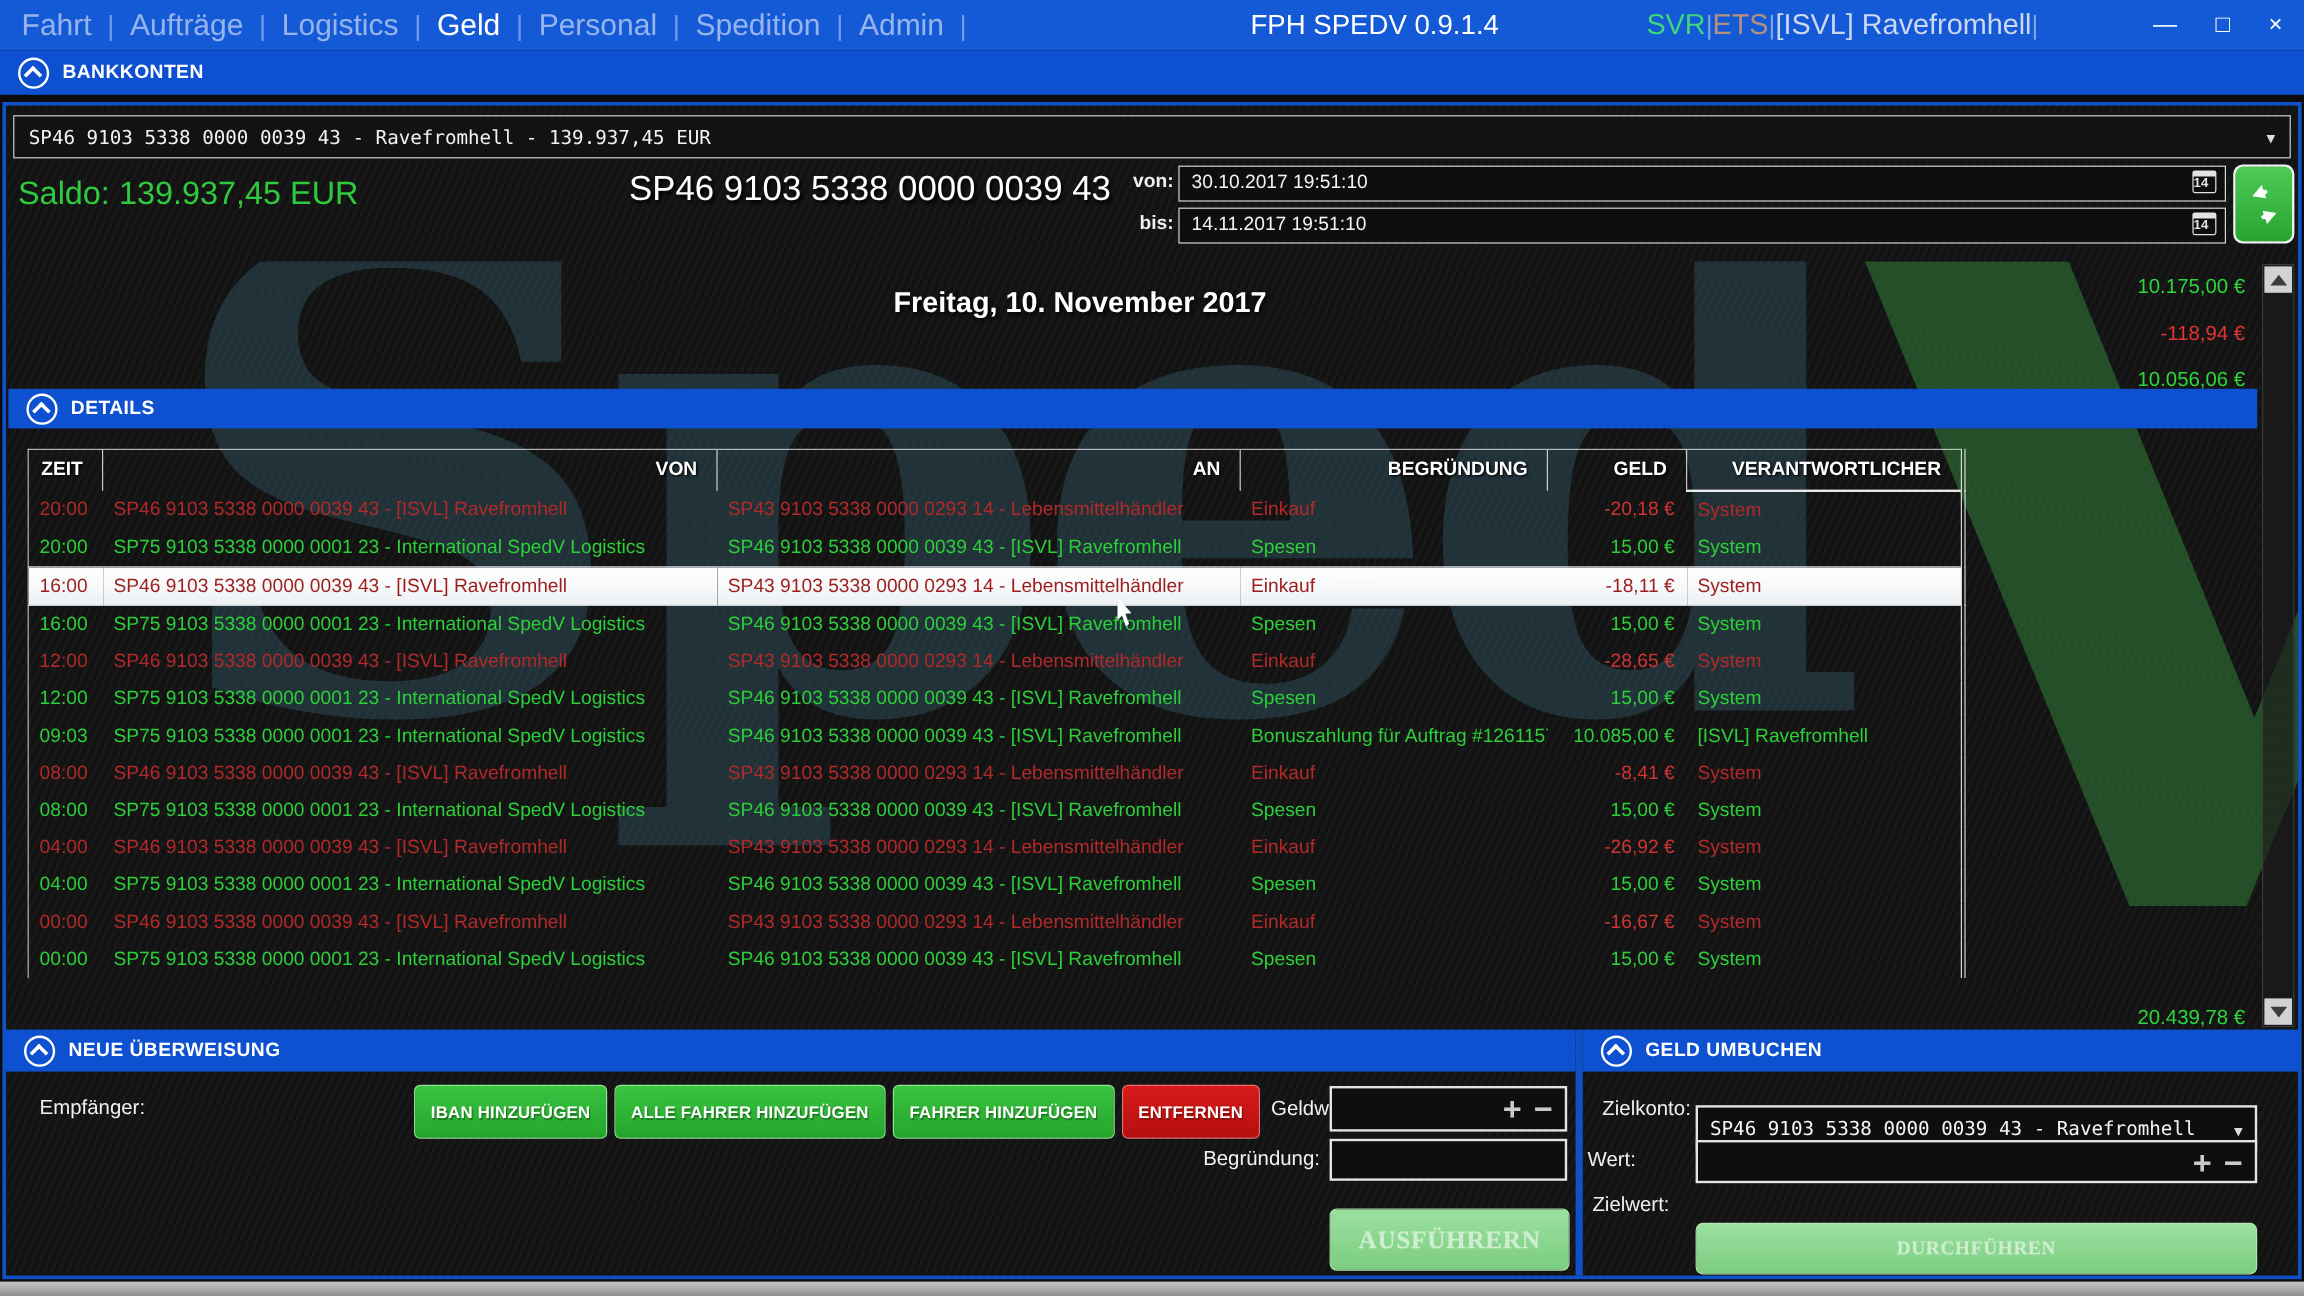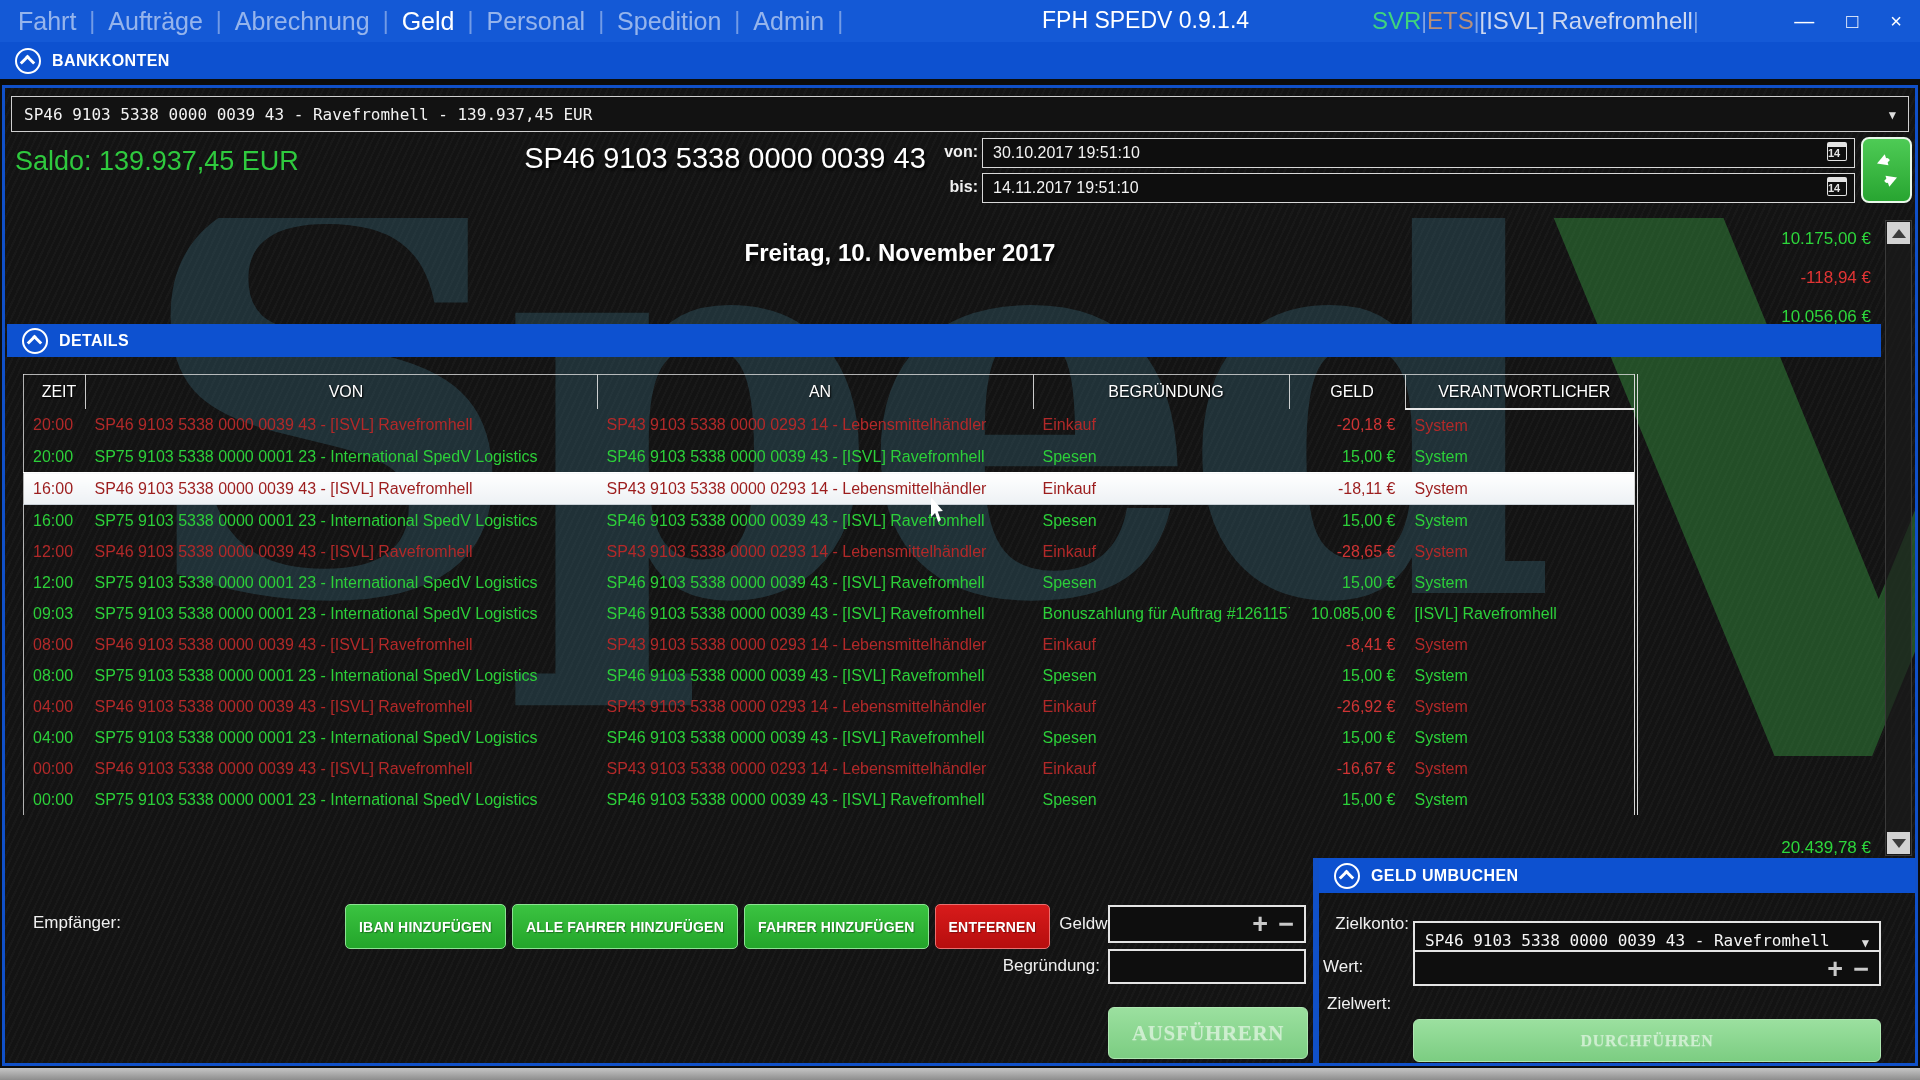--- a/index.html
+++ b/index.html
@@ -71,21 +71,21 @@
   .summary{position:absolute;top:1px;right:44px;text-align:right;z-index:1;font-size:17px;line-height:39px;}
   .sum-line.pos{color:#2dd63b;}
   .sum-line.neg{color:#e23434;}
   .date-header{position:absolute;top:21px;left:0;width:1790px;text-align:center;font-size:24px;font-weight:600;
                color:#fff;z-index:1;text-shadow:2px 2px 4px #000;}
   .details-bar{position:absolute;top:106px;left:2px;width:1874px;height:33px;z-index:2;}
 
   .tx-table{position:absolute;top:156px;left:18px;z-index:1;border-collapse:collapse;table-layout:fixed;
             width:1612px;font-size:16px;border-top:1px solid rgba(232,232,232,.75);
             border-left:1px solid rgba(232,232,232,.75);border-right:4px double #d8d8d8;}
-  .tx-table th{color:#fff;font-weight:normal;text-align:center;height:33px;padding:0 0 0 9px;
+  .tx-table th{color:#fff;font-weight:bold;text-align:right;height:33px;padding:0 16px 0 9px;
                border-right:1px solid rgba(235,235,235,.85);text-shadow:1px 1px 2px #000;font-size:16px;}
   .tx-table th:last-child{border-bottom:2px solid #e8e8e8;}
   .tx-table td{height:31px;padding:0 0 0 9px;white-space:nowrap;overflow:hidden;}
   .tx-table td.geld{text-align:right;padding-right:10px;}
   tr.pos td{color:#2ccf39;}
   tr.neg td{color:#b22929;}
   tr.neg td.geld{color:#cf3434;}
   tr.selected td{background:linear-gradient(#ffffff,#edf1f4);color:#9c1d1d;
                  border-top:1px solid #fff;border-bottom:1px solid #c9d0d6;}
   tr.selected td.geld{color:#9c1d1d;}
@@ -153,21 +153,21 @@
 
   <header class="titlebar">
     <nav class="menu">
 
         <span class="menu-item">Fahrt</span>
         <span class="menu-sep">|</span>
 
         <span class="menu-item">Aufträge</span>
         <span class="menu-sep">|</span>
 
-        <span class="menu-item">Abrechnung</span>
+        <span class="menu-item">Logistics</span>
         <span class="menu-sep">|</span>
 
         <span class="menu-item active">Geld</span>
         <span class="menu-sep">|</span>
 
         <span class="menu-item">Personal</span>
         <span class="menu-sep">|</span>
 
         <span class="menu-item">Spedition</span>
         <span class="menu-sep">|</span>
@@ -401,20 +401,24 @@
         </div>
         <div class="sb-btn down">
           <span class="tri-down"></span>
         </div>
       </div>
     </div>
 
     <div class="bottom-panels">
 
       <section class="panel-left">
+        <div class="section-bar panel-head">
+          <span class="disc-icon"></span>
+          <span class="section-label">NEUE ÜBERWEISUNG</span>
+        </div>
         <div class="panel-body">
           <span class="form-label empf-label">Empfänger:</span>
           <div class="btn-row">
 
               <button class="action-btn green">IBAN HINZUFÜGEN</button>
 
               <button class="action-btn green">ALLE FAHRER HINZUFÜGEN</button>
 
               <button class="action-btn green">FAHRER HINZUFÜGEN</button>
 

